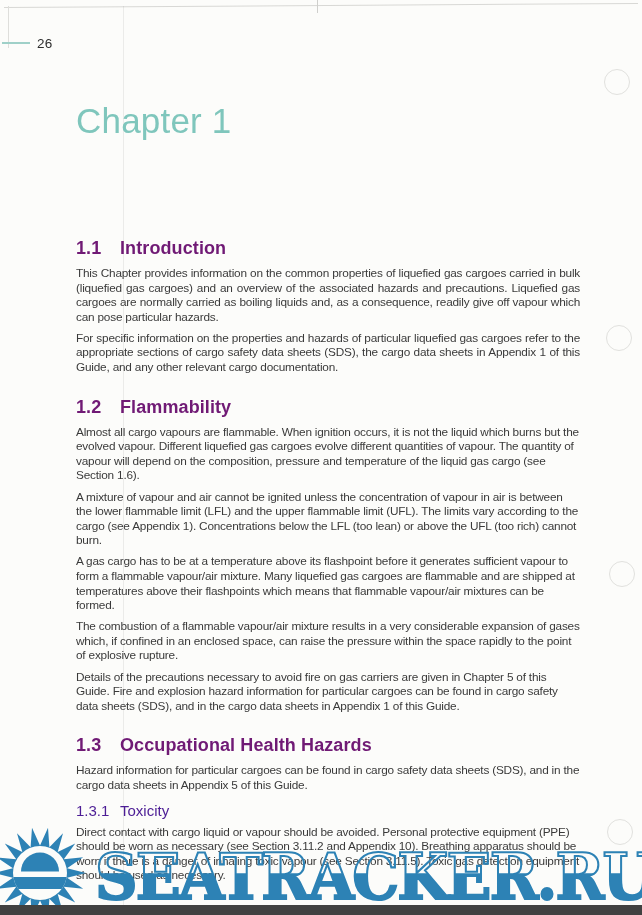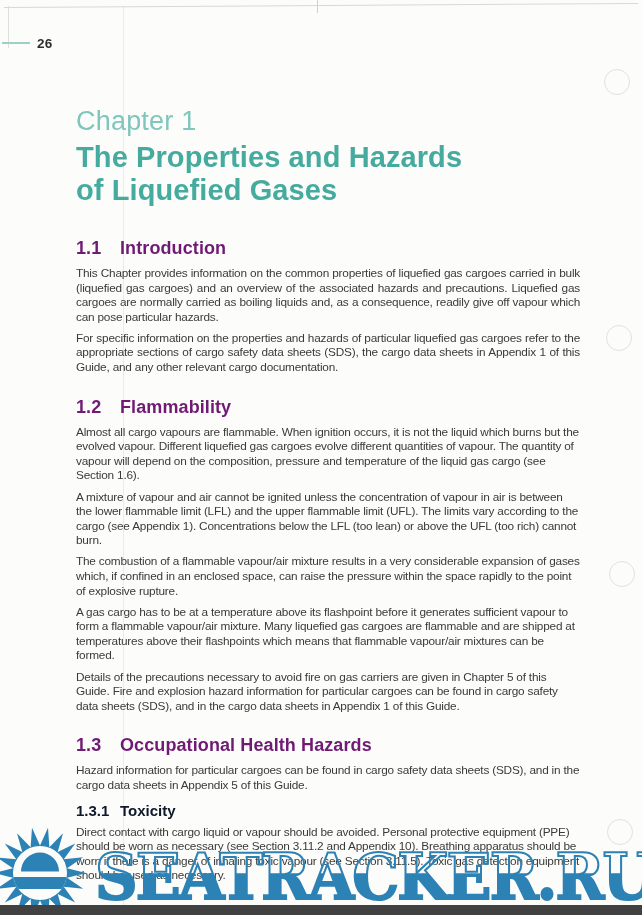--- a/index.html
+++ b/index.html
@@ -16,31 +16,31 @@
   .crease{position:absolute;left:123px;top:6px;width:1px;height:899px;background:rgba(90,90,90,0.10);}
   
   .hole{position:absolute;width:24px;height:24px;border:1.5px solid #e1e1de;border-radius:50%;}
   .hole.h1{left:604px;top:69px;}
   .hole.h2{left:606px;top:325px;}
   .hole.h3{left:609px;top:561px;}
   .hole.h4{left:607px;top:819px;}
   
   .running-header{position:absolute;left:0;top:36px;width:100%;height:20px;}
   .margin-tick{position:absolute;left:2px;top:6px;width:28px;height:2px;background:#9fd0c8;}
-  .pagenum{position:absolute;left:37px;top:0;font-size:13.5px;font-weight:bold;color:#2e2e2e;letter-spacing:0.2px;}
+  .pagenum{position:absolute;left:37px;top:0;font-size:13.5px;font-weight:normal;color:#2e2e2e;letter-spacing:0.2px;}
   .doc-title{position:absolute;left:80px;top:0;font-size:13.5px;font-weight:bold;color:#2e2e2e;letter-spacing:0.1px;}
   
   .chapter{position:absolute;left:76px;top:106px;width:500px;}
-  .chapter-label{font-size:27px;font-weight:400;line-height:30px;color:#7fc6bc;letter-spacing:0.2px;}
+  .chapter-label{font-size:35px;font-weight:400;line-height:30px;color:#7fc6bc;letter-spacing:0.2px;}
   .chapter-title{margin:5px 0 0 0;font-size:29px;font-weight:bold;line-height:33px;color:#45ab9e;letter-spacing:0.1px;}
   
   .content{position:absolute;left:76px;top:238px;width:504px;}
   .sec h2{color:#701a75;font-size:18px;font-weight:bold;line-height:21px;margin:22px 0 7px 0;letter-spacing:0.1px;}
   .sec h2.first{margin-top:0;}
-  .sec h3{color:#0f172a;font-size:15px;font-weight:bold;line-height:18px;margin:9px 0 5px 0;}
+  .sec h3{color:#4c1d95;font-size:15px;font-weight:normal;line-height:18px;margin:9px 0 5px 0;}
   .sec .num{display:inline-block;width:44px;}
   .content p{font-size:11.8px;line-height:14.6px;margin:0 0 6.5px 0;letter-spacing:-0.2px;color:#3a3a3a;}
   .content p.just{text-align:justify;}
   
   .watermark{position:absolute;left:0;top:0;width:100%;height:100%;pointer-events:none;}
   .sun{position:absolute;left:-10px;top:823px;}
   .wm-text{position:absolute;left:95px;top:845px;height:64px;width:600px;
     font-family:"DejaVu Serif", serif;font-weight:bold;font-size:64px;line-height:64px;
     letter-spacing:-2px;white-space:nowrap;transform:scaleX(0.92);transform-origin:left top;}
   .wm-outline{position:absolute;left:0;top:0;color:transparent;-webkit-text-stroke:2.2px #2d82b5;}
@@ -63,37 +63,36 @@
   <div class="hole h3"></div>
   <div class="hole h4"></div>
 
   <header class="running-header">
     <span class="margin-tick"></span>
     <span class="pagenum">26</span>
   </header>
 
   <section class="chapter">
     <div class="chapter-label">Chapter 1</div>
-    <h1 class="chapter-title"><span>The Properties and Hazards</span><br><span>of Liquefied Gases</span></h1>
   </section>
 
   <main class="content">
 
     <div class="sec">
       <h2 class="first"><span class="num">1.1</span><span class="ttl">Introduction</span></h2>
       <p class="just">This Chapter provides information on the common properties of liquefied gas cargoes carried in bulk (liquefied gas cargoes) and an overview of the associated hazards and precautions. Liquefied gas cargoes are normally carried as boiling liquids and, as a consequence, readily give off vapour which can pose particular hazards.</p>
       <p class="just">For specific information on the properties and hazards of particular liquefied gas cargoes refer to the appropriate sections of cargo safety data sheets (SDS), the cargo data sheets in Appendix 1 of this Guide, and any other relevant cargo documentation.</p>
     </div>
 
     <div class="sec">
       <h2><span class="num">1.2</span><span class="ttl">Flammability</span></h2>
       <p>Almost all cargo vapours are flammable. When ignition occurs, it is not the liquid which burns but the evolved vapour. Different liquefied gas cargoes evolve different quantities of vapour. The quantity of vapour will depend on the composition, pressure and temperature of the liquid gas cargo (see Section 1.6).</p>
       <p>A mixture of vapour and air cannot be ignited unless the concentration of vapour in air is between the lower flammable limit (LFL) and the upper flammable limit (UFL). The limits vary according to the cargo (see Appendix 1). Concentrations below the LFL (too lean) or above the UFL (too rich) cannot burn.</p>
+      <p>A gas cargo has to be at a temperature above its flashpoint before it generates sufficient vapour to form a flammable vapour/air mixture. Many liquefied gas cargoes are flammable and are shipped at temperatures above their flashpoints which means that flammable vapour/air mixtures can be formed.</p>
       <p>The combustion of a flammable vapour/air mixture results in a very considerable expansion of gases which, if confined in an enclosed space, can raise the pressure within the space rapidly to the point of explosive rupture.</p>
-      <p>A gas cargo has to be at a temperature above its flashpoint before it generates sufficient vapour to form a flammable vapour/air mixture. Many liquefied gas cargoes are flammable and are shipped at temperatures above their flashpoints which means that flammable vapour/air mixtures can be formed.</p>
       <p>Details of the precautions necessary to avoid fire on gas carriers are given in Chapter 5 of this Guide. Fire and explosion hazard information for particular cargoes can be found in cargo safety data sheets (SDS), and in the cargo data sheets in Appendix 1 of this Guide.</p>
     </div>
 
     <div class="sec">
       <h2><span class="num">1.3</span><span class="ttl">Occupational Health Hazards</span></h2>
       <p>Hazard information for particular cargoes can be found in cargo safety data sheets (SDS), and in the cargo data sheets in Appendix 5 of this Guide.</p>
     </div>
 
     <div class="sec">
       <h3><span class="num">1.3.1</span><span class="ttl">Toxicity</span></h3>

